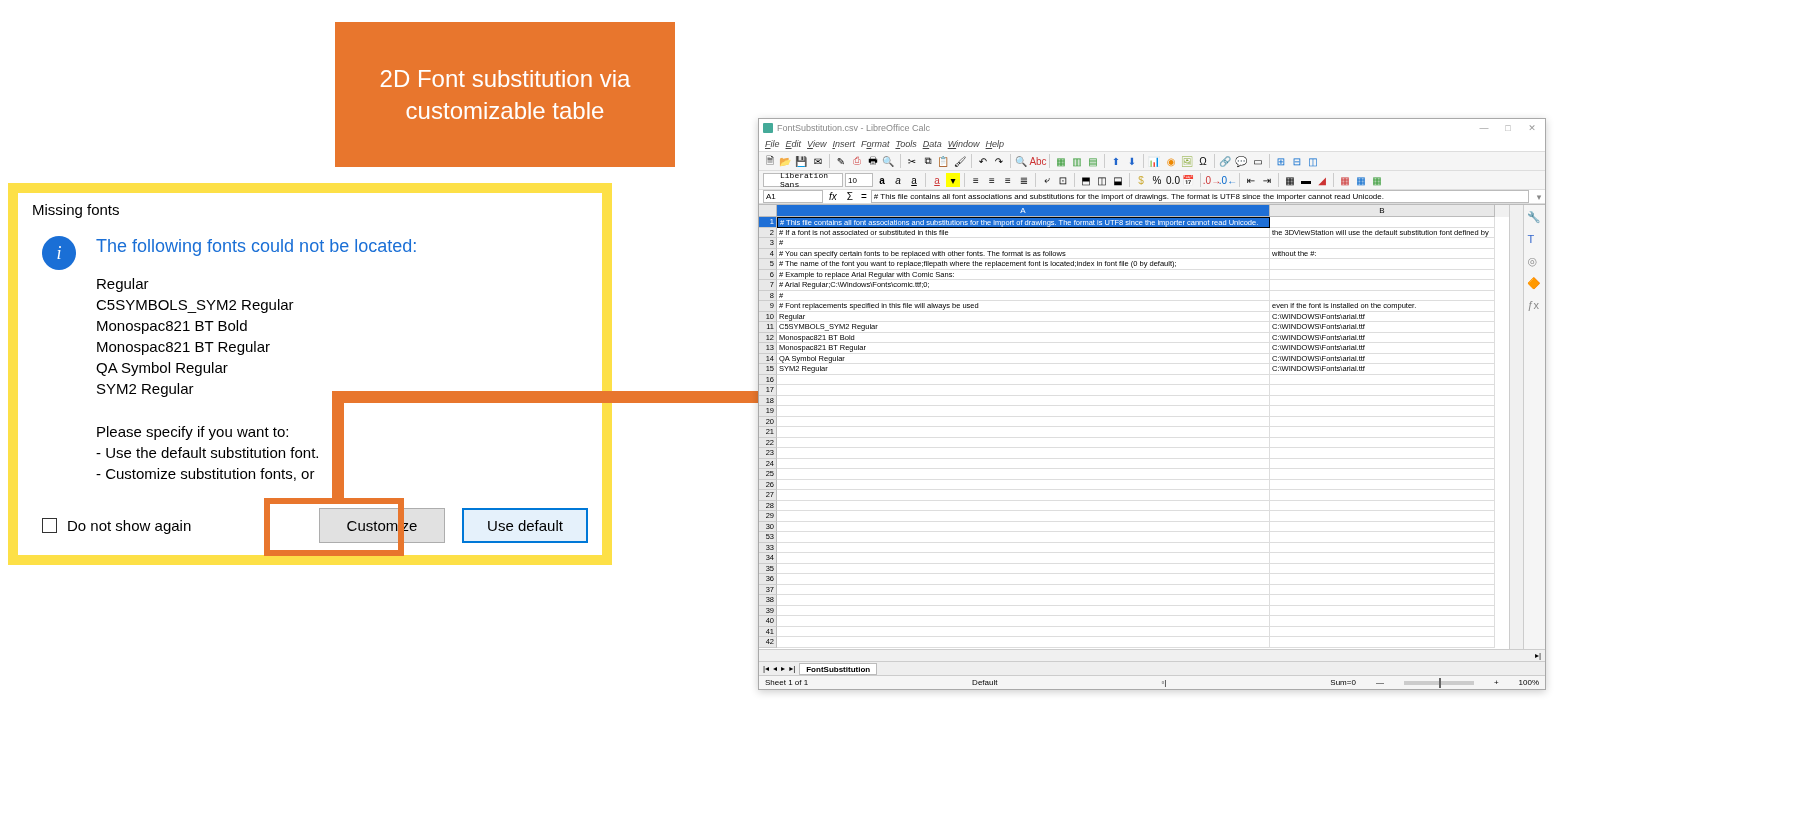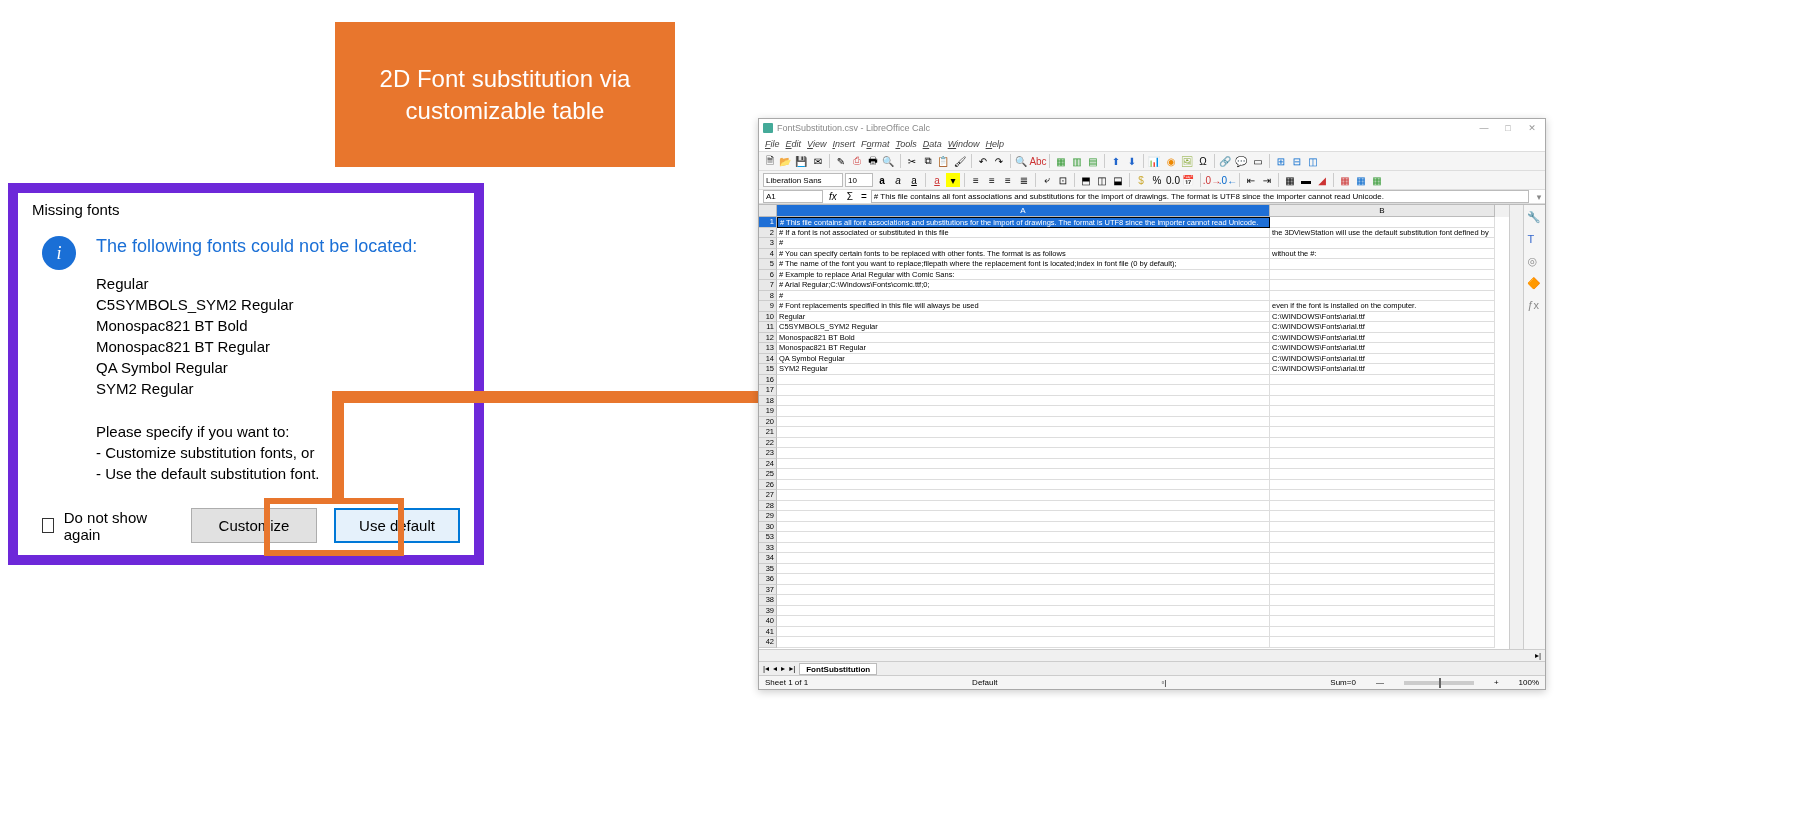--- a/index.html
+++ b/index.html
@@ -21,22 +21,22 @@
     display: flex; align-items: center; justify-content: center;
     text-align: center; font-size: 24px;
     padding: 10px 20px;
     line-height: 1.3;
   }
 
   
   .dialog-outer {
     position: absolute;
     left: 8px; top: 183px;
-    width: 476px;
-    background: #6d28d9;
+    width: 604px;
+    background: #fde047;
     padding: 10px;
   }
   .dialog {
     background: #fff;
     padding: 8px 14px 12px 14px;
     position: relative;
   }
   .dialog-title { font-size: 15px; color: #000; margin-bottom: 18px; }
   .dialog-body { display: flex; gap: 20px; padding-left: 10px; }
   .info-icon {
@@ -103,21 +103,21 @@
   .calc-titlebar .doc-icon {
     width: 10px; height: 10px; background: #4a9; border-radius: 1px;
   }
   .calc-titlebar .win-btns { margin-left: auto; display: flex; gap: 6px; color: #999; }
   .win-btn { width: 18px; text-align: center; cursor: pointer; }
   .menubar { height: 14px; display: flex; gap: 6px; padding: 0 6px; font-size: 9px; color: #444; align-items: center; font-style: italic; }
   .menubar span u { text-decoration: underline; }
   .toolbar-row { height: 19px; background: #f5f5f5; border-top: 1px solid #ddd; display: flex; align-items:center; padding: 0 4px; gap: 2px; }
   .tb-ico { width: 14px; height: 14px; display:inline-flex; align-items:center; justify-content:center; font-size:10px; }
   .sep { width:1px; height:14px; background:#ccc; margin:0 2px; }
-  .font-name-box { width: 80px; height: 14px; border:1px solid #bbb; background:#fff; font-size:8px; padding:0 2px; display:flex; align-items:center;}
+  .font-name-box { width: 80px; height: 14px; border:1px solid #bbb; background:#fff; font-size:8px; padding:0 16px; display:flex; align-items:center;font-family:Liberation Mono, monospace;}
   .font-size-box { width: 28px; height: 14px; border:1px solid #bbb; background:#fff; font-size:8px; padding:0 2px; display:flex; align-items:center;}
   .cellref-row { height:15px; display:flex; align-items:center; border-top:1px solid #ddd; border-bottom:1px solid #ddd; }
   .cellref-box { width: 60px; height:13px; border:1px solid #bbb; margin-left:4px; font-size:8px; padding:0 2px; background:#fff;}
   .fx-label { margin:0 6px; font-style:italic; font-size:10px; }
   .sum-label { margin:0 4px; font-size:10px; }
   .formula-input { flex:1; height:13px; border:1px solid #bbb; font-size:8px; padding:0 2px; background:#fff; margin-right:4px;}
   .formula-expand { width:12px; text-align:center; color:#888; }
   .grid-area { flex:1; display:flex; overflow:hidden; border-top:1px solid #bbb; }
   .grid-main { flex:1; display:flex; flex-direction:column; overflow:hidden; background:#fff; }
   .col-headers { height:12px; display:flex; background:#f0f0f0; }
@@ -161,22 +161,22 @@
         <div class="dialog-list">
           <div> Regular</div>
           <div>C5SYMBOLS_SYM2 Regular</div>
           <div>Monospac821 BT Bold</div>
           <div>Monospac821 BT Regular</div>
           <div>QA Symbol Regular</div>
           <div>SYM2 Regular</div>
         </div>
         <div class="dialog-instr">
           <div>Please specify if you want to:</div>
+          <div>- Use the default substitution font.</div>
           <div>- Customize substitution fonts, or</div>
-          <div>- Use the default substitution font.</div>
         </div>
       </div>
     </div>
     <div class="dialog-footer">
       <div class="checkbox-wrap">
         <div class="chk"></div>
         <span>Do not show again</span>
       </div>
       <div class="spacer"></div>
       <div class="btn" id="customize-btn">

